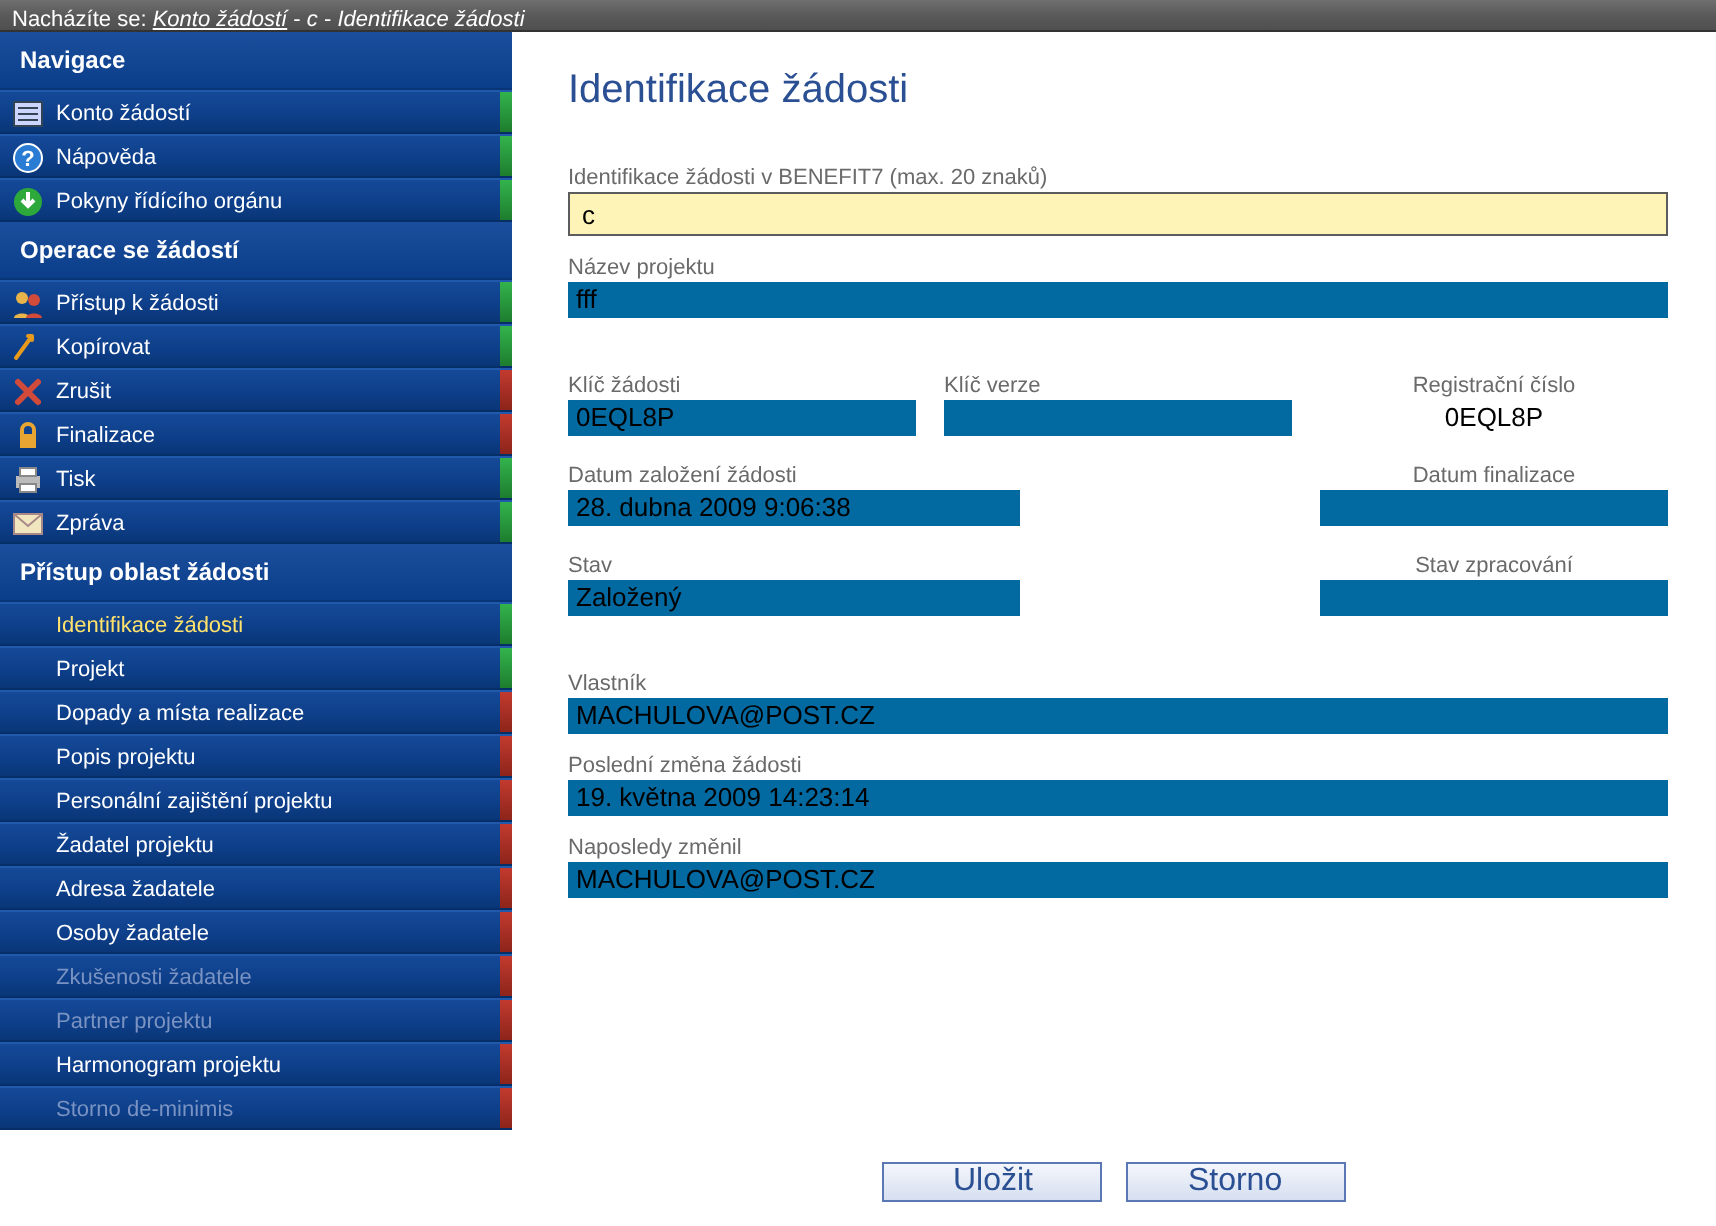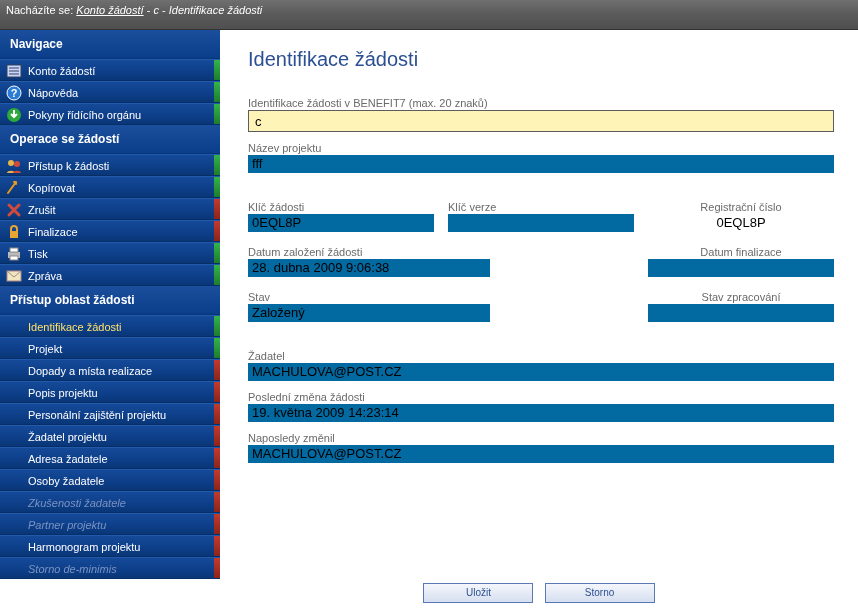--- a/index.html
+++ b/index.html
@@ -6,33 +6,33 @@
   body {
     margin: 0;
     font-family: Verdana, Geneva, sans-serif;
     font-size: 11px;
     background: #fff;
     width: 858px;
     height: 613px;
     overflow: hidden;
   }
   .topbar {
-    height: 30px;
+    height: 16px;
     background: linear-gradient(to bottom, #6f6f6f, #5a5a5a 50%, #4f4f4f);
     border-bottom: 1px solid #333;
     color: #fff;
     font-size: 11px;
     padding-left: 6px;
     line-height: 21px;
     font-style: italic;
   }
   .topbar .normal { font-style: normal; }
   .topbar a { color: #fff; text-decoration: underline; font-style: italic; }
   .container { display: flex; height: calc(100% - 22px); }
-  .sidebar { width: 220px; flex-shrink: 0; }
+  .sidebar { width: 256px; flex-shrink: 0; }
   .content { flex: 1; padding: 18px 24px 10px 28px; position: relative; }
 
   .nav-header {
     background: linear-gradient(to bottom, #1b4e9c, #0a3e8a);
     color: #fff;
     font-weight: bold;
     font-size: 12px;
     padding: 7px 10px 7px 10px;
     border-bottom: 1px solid #083576;
   }
@@ -57,21 +57,21 @@
   }
   .nav-item .notch {
     position: absolute;
     right: 0; top: 0; width: 6px; height: 100%;
     background: linear-gradient(to bottom, #33b34c, #1d7d2e);
   }
   .nav-item .notch.red {
     background: linear-gradient(to bottom, #c23a2f, #8d241a);
   }
   .nav-item.active { color: #ffe26b; }
-  .nav-item.disabled { color: #7a93c2; font-style: italic; }
+  .nav-item.disabled { color: #7a93c2; }
 
   h1.page-title {
     color: #2b4f93;
     font-size: 20px;
     font-weight: normal;
     margin: 0 0 26px 0;
   }
 
   .field-row { margin-bottom: 10px; }
   .field-label { color: #6a6a6a; font-size: 11px; margin-bottom: 1px; }
@@ -94,23 +94,23 @@
 
   .button-row { position: absolute; bottom: 6px; left: 0; right: 0; text-align: center; }
   .btn {
     display: inline-block;
     width: 110px;
     height: 20px;
     line-height: 18px;
     background: linear-gradient(to bottom, #f4f6fb, #d6dff0);
     border: 1px solid #5a78b3;
     color: #2b4f93;
-    font-size: 10px;
+    font-size: 16px;
     text-align: center;
-    margin: 12px 4px;
+    margin: 0 4px;
     cursor: pointer;
   }
 
   svg { display: block; }
 </style>
 </head>
 <body>
 
 <div class="topbar">
   <span class="normal">Nacházíte se:</span>
@@ -328,21 +328,21 @@
       <div class="col" style="flex:0.7"></div>
       <div class="col">
         <div class="field-label">Stav zpracování</div>
         <div class="grey-band"></div>
       </div>
     </div>
 
     <div style="height:28px"></div>
 
     <div class="field-row">
-      <div class="field-label">Žadatel</div>
+      <div class="field-label">Vlastník</div>
       <div class="grey-band">MACHULOVA@POST.CZ</div>
     </div>
 
     <div class="field-row">
       <div class="field-label">Poslední změna žádosti</div>
       <div class="grey-band">19. května 2009 14:23:14</div>
     </div>
 
     <div class="field-row">
       <div class="field-label">Naposledy změnil</div>

